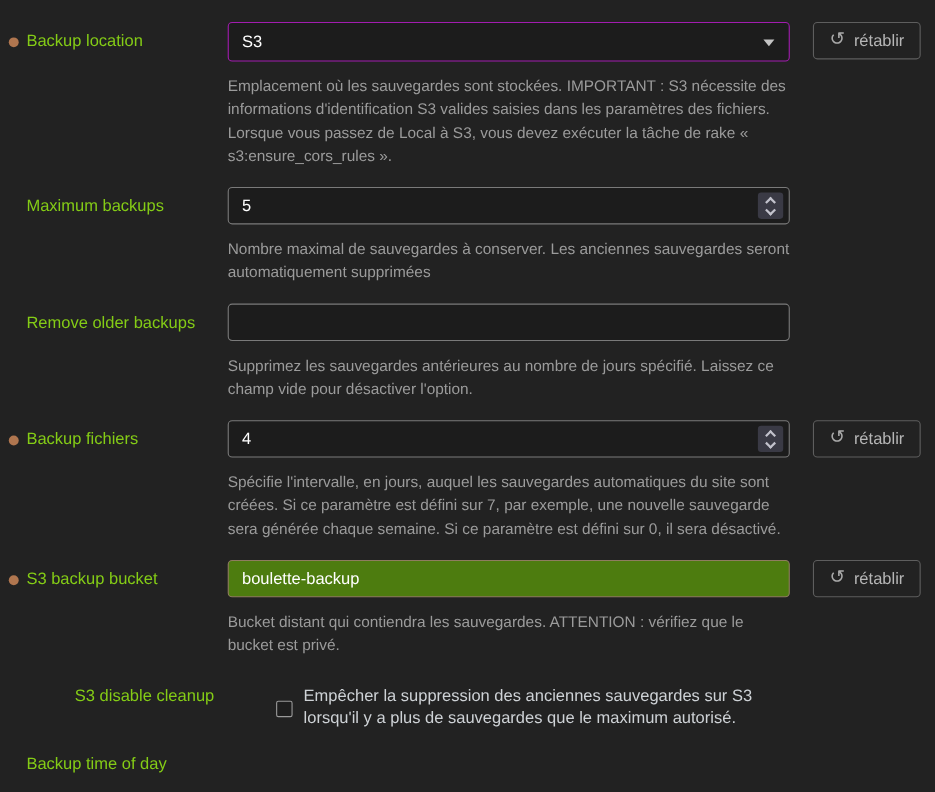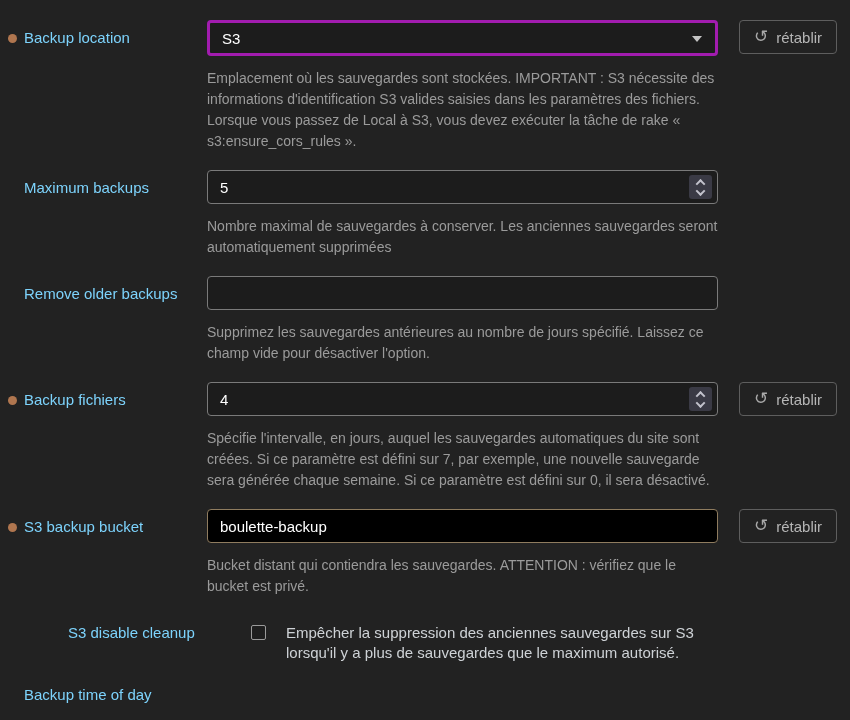--- a/index.html
+++ b/index.html
@@ -16,38 +16,38 @@
 
   .label-cell {
     width: 207px;
     padding: 8px 10px 0 24px;
     position: relative;
     flex: none;
   }
   .label-cell .label-text {
     font-size: 15px;
     line-height: 19px;
-    color: #7dd3fc;
+    color: #84cc16;
   }
   .bullet {
     position: absolute;
     left: 8px; top: 14px;
     width: 9px; height: 9px;
     border-radius: 50%;
     background: #b0764f;
   }
 
   .value-cell { width: 511px; flex: none; }
 
   
   .combo {
     position: relative;
     width: 100%; height: 36px;
     background: #1c1c1c;
-    border: 3px solid #a21caf;
+    border: 1px solid #a21caf;
     border-radius: 4px;
     display: flex; align-items: center;
     padding: 0 30px 0 12px;
     cursor: pointer;
   }
   .combo .combo-value { font-size: 15px; color: #ffffff; }
   .caret-down {
     position: absolute; right: 13px; top: 50%;
     margin-top: -2px;
     width: 0; height: 0;
@@ -63,21 +63,21 @@
     background: #1c1c1c;
     border: 1px solid #7a7a7a;
     border-radius: 4px;
     color: #ffffff;
     font-size: 15px;
     font-family: "Liberation Sans", "DejaVu Sans", sans-serif;
     padding: 0 12px;
     outline: none;
   }
   input.setting-input.overridden-input {
-    background: #000000;
+    background: #4d7c0f;
     border-color: #8f7c5f;
   }
   .spinner {
     position: absolute; right: 6px; top: 5px;
     width: 23px; height: 24px;
     background: #3a3a45;
     border-radius: 3px;
     display: flex; flex-direction: column;
     align-items: center; justify-content: center;
     gap: 3px;
@@ -91,21 +91,21 @@
   .desc {
     margin-top: 12px;
     font-size: 14px;
     line-height: 21px;
     color: #9b9b9b;
   }
 
   
   .checkbox-wrap {
     padding-top: 8px;
-    display: flex; align-items: flex-start; gap: 20px;
+    display: flex; align-items: center; gap: 10px;
     width: 480px;
   }
   input.checkbox {
     appearance: none;
     -webkit-appearance: none;
     width: 15px; height: 15px;
     border: 1px solid #9a9a9a;
     border-radius: 2px;
     background: #1e1e1e;
     margin-top: 2px;

